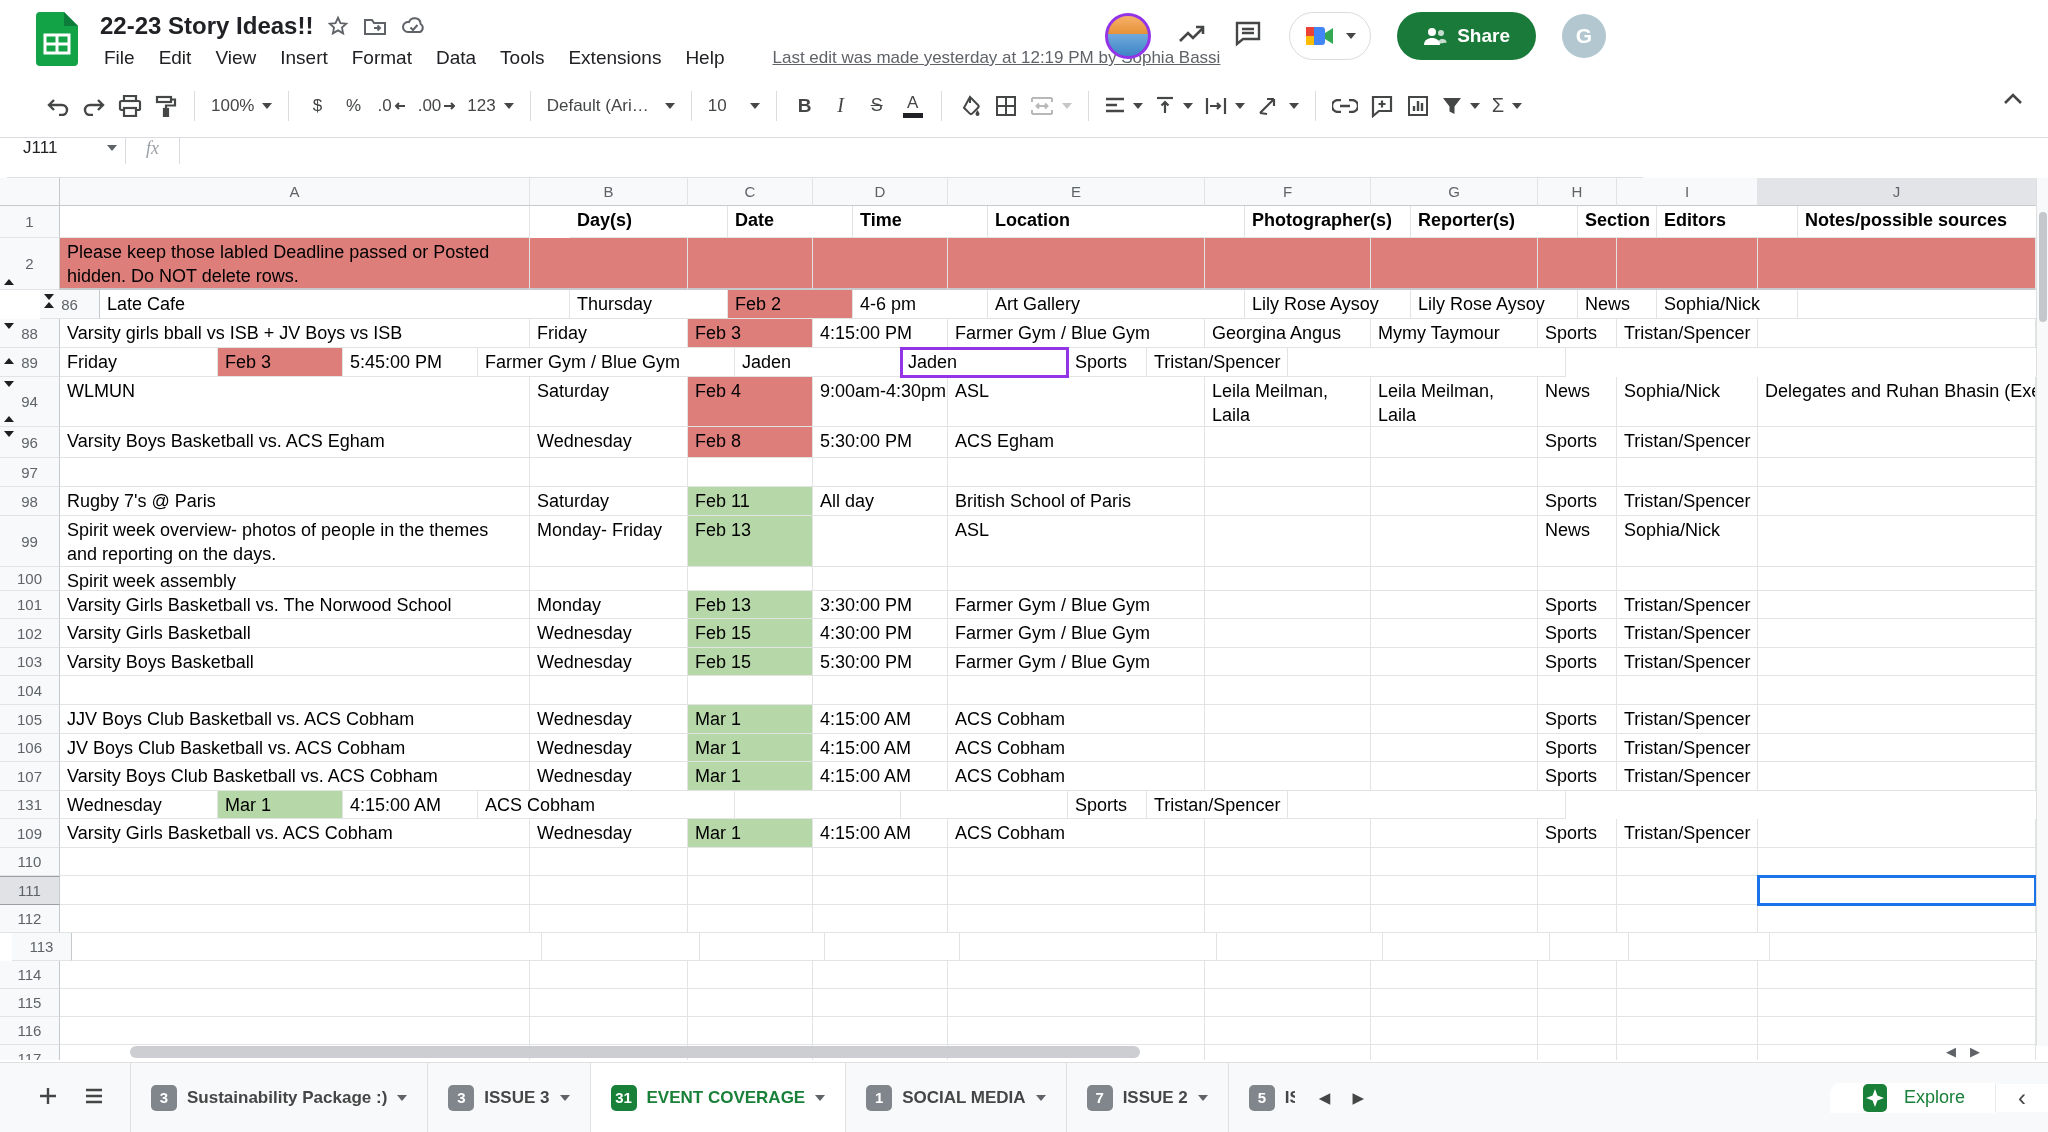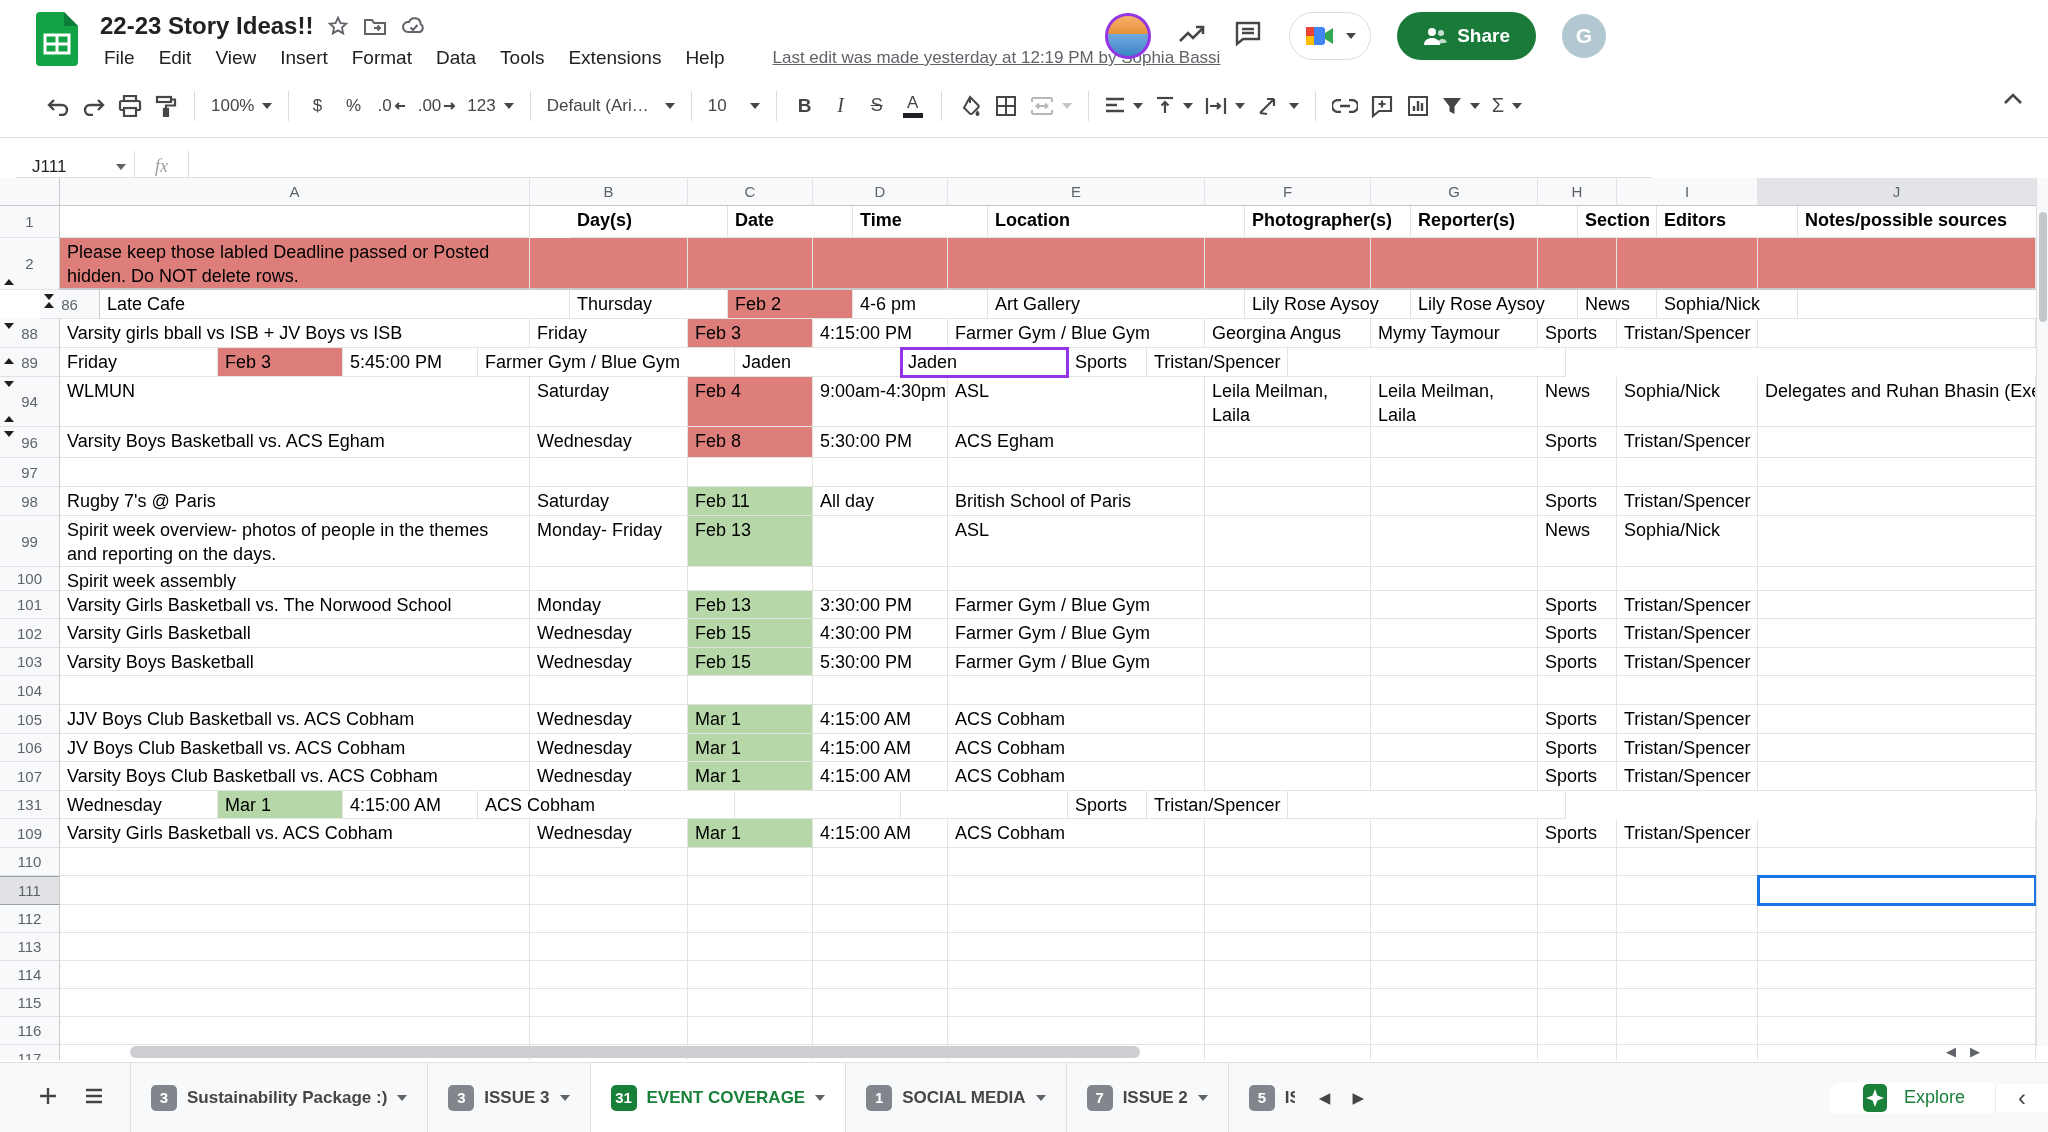--- a/index.html
+++ b/index.html
@@ -37,22 +37,22 @@
      border-top:6px solid #444746; margin-left:6px; }
   .tb.bold-b { font-weight:700; font-size:19px; }
   .tb.ital { font-style:italic; font-family:"Liberation Serif", serif; font-size:20px; }
   .tb.strike { text-decoration:line-through; }
   .tb.tcolor { flex-direction:column; gap:0; line-height:1; }
   .tb.tcolor .bar { width:20px; height:5px; background:#202124; margin-top:2px; }
   .dis { opacity:.38; }
   #tb-collapse { position:absolute; right:24px; top:18px; color:#444746; }
 
   
-  #fbar { position:absolute; left:16px; top:138px; width:1636px; height:40px; background:#fff;
-     border-bottom:1px solid #e0e0e0; display:flex; align-items:flex-end; }
+  #fbar { position:absolute; left:7px; top:138px; width:1636px; height:40px; background:#fff;
+     border-bottom:1px solid #e0e0e0; display:flex; align-items:flex-start; }
   #namebox { width:118px; padding-left:16px; font-size:17px; color:#202124; display:flex; align-items:center; }
   #namebox .caret { margin-left:auto; margin-right:8px; border-top-color:#5f6368; }
   .fdiv { width:1px; height:26px; background:#dadce0; }
   #fx { font-style:italic; color:#9aa0a6; font-size:18px; font-family:"Liberation Serif", serif; padding:0 20px; }
   #finput { flex:1; height:100%; border:none; outline:none; font-size:17px; }
 
   
   #grid { position:absolute; left:0; top:178px; width:2036px; height:882px; overflow:hidden; background:#fff; }
   #colheads { display:flex; height:28px; }
   #corner { width:60px; height:28px; background:#f8f9fa; border-right:1px solid #c7c9cc; border-bottom:1px solid #c7c9cc; }
@@ -710,21 +710,21 @@
           <div class="cell" style="width: 158px; flex: 0 0 158px;"></div>
           <div class="cell" style="width: 125px; flex: 0 0 125px;"></div>
           <div class="cell" style="width: 135px; flex: 0 0 135px;"></div>
           <div class="cell" style="width: 257px; flex: 0 0 257px;"></div>
           <div class="cell" style="width: 166px; flex: 0 0 166px;"></div>
           <div class="cell" style="width: 167px; flex: 0 0 167px;"></div>
           <div class="cell" style="width: 79px; flex: 0 0 79px;"></div>
           <div class="cell" style="width: 141px; flex: 0 0 141px;"></div>
           <div class="cell" style="width: 278px; flex: 0 0 278px;"></div>
         </div>
-        <div class="grow" style="height: 28px;">
+        <div class="grow" style="height: 28px; margin-left: 12px;">
           <div class="rowhead">
             <span>113</span>
           </div>
           <div class="cell" style="width: 470px; flex: 0 0 470px;"></div>
           <div class="cell" style="width: 158px; flex: 0 0 158px;"></div>
           <div class="cell" style="width: 125px; flex: 0 0 125px;"></div>
           <div class="cell" style="width: 135px; flex: 0 0 135px;"></div>
           <div class="cell" style="width: 257px; flex: 0 0 257px;"></div>
           <div class="cell" style="width: 166px; flex: 0 0 166px;"></div>
           <div class="cell" style="width: 167px; flex: 0 0 167px;"></div>

